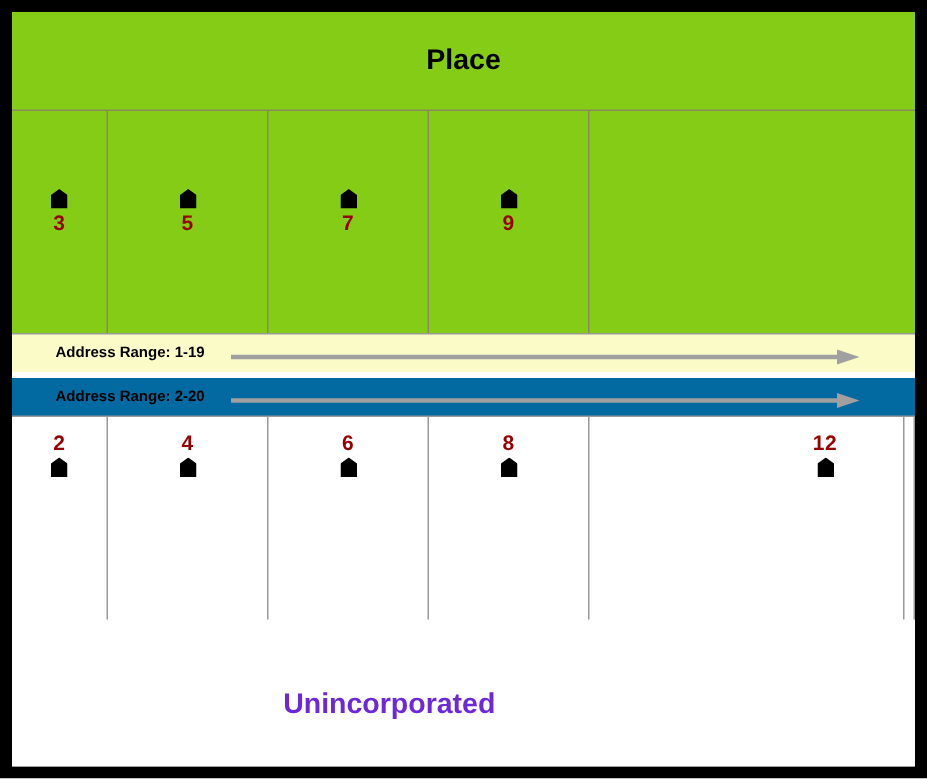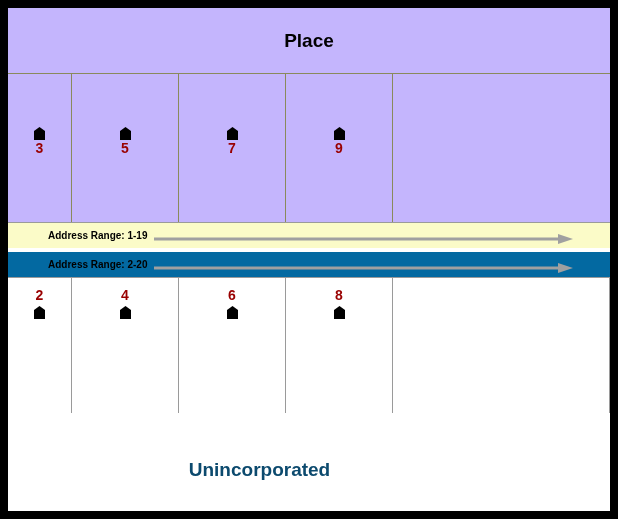--- a/index.html
+++ b/index.html
@@ -21,21 +21,21 @@
     overflow: hidden;
   }
 
   
   .place-region {
     position: absolute;
     left: 0;
     top: 0;
     width: 602px;
     height: 240px;
-    background: #c4b5fd;
+    background: #84cc16;
     box-sizing: border-box;
     border-bottom: 4px solid #000000;
   }
 
   .place-title {
     position: absolute;
     left: 0;
     top: 0;
     width: 602px;
     height: 66px;
@@ -127,21 +127,20 @@
     border-bottom: 1px solid #9a9a9a;
   }
 
   .addr-label {
     position: absolute;
     left: 29px;
     font-size: 10px;
     font-weight: bold;
     color: #000000;
     white-space: nowrap;
-    margin-left: 11px;
   }
 
   .addr-arrow {
     position: absolute;
     left: 146px;
     top: 50%;
     transform: translateY(-50%);
     width: 420px;
     height: 11px;
   }
@@ -158,21 +157,21 @@
   }
 
   .uninc-title {
     position: absolute;
     left: 0;
     bottom: 30px;
     width: 503px;
     text-align: center;
     font-size: 19px;
     font-weight: bold;
-    color: #0c4a6e;
+    color: #6d28d9;
   }
 </style>
 </head>
 <body>
 
 <div class="diagram">
 
   <div class="place-region">
 
     <div class="place-title">Place</div>
@@ -281,20 +280,30 @@
           <span class="house-icon">
             <svg viewBox="0 0 11 13" width="11" height="13" aria-hidden="true">
               <path d="M5.5 0 L11 4 L11 13 L0 13 L0 4 Z" fill="#000000"></path>
             </svg>
           </span>
           <span class="parcel-number">8</span>
         </div>
       </div>
 
 
+      <div class="parcel" style="left:490px;width:105px;">
+        <div class="parcel-inner">
+          <span class="house-icon">
+            <svg viewBox="0 0 11 13" width="11" height="13" aria-hidden="true">
+              <path d="M5.5 0 L11 4 L11 13 L0 13 L0 4 Z" fill="#000000"></path>
+            </svg>
+          </span>
+          <span class="parcel-number">12</span>
+        </div>
+      </div>
 
       <div class="parcel last" style="left:595px;width:7px;"></div>
     </div>
 
     <div class="uninc-title">Unincorporated</div>
   </div>
 
   <div class="addr-bar even">
     <span class="addr-label">Address Range: 2-20</span>
     <span class="addr-arrow">

